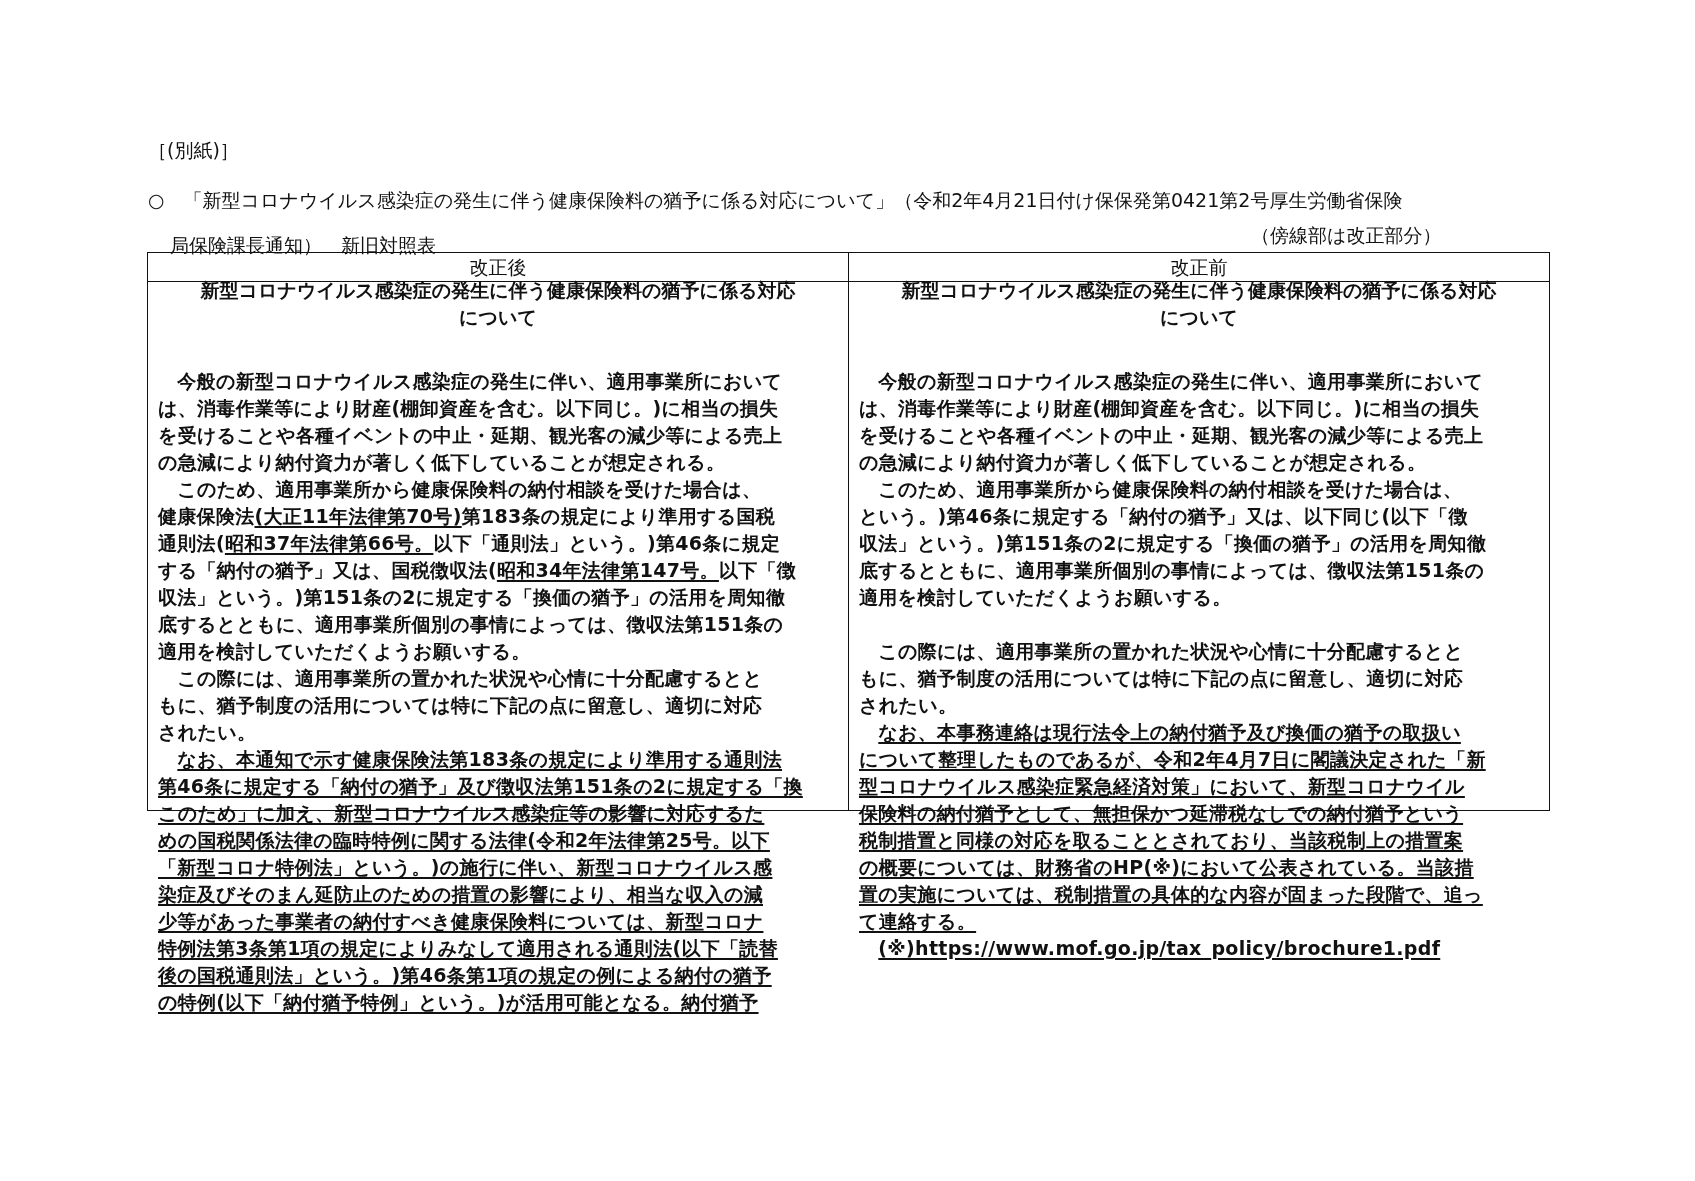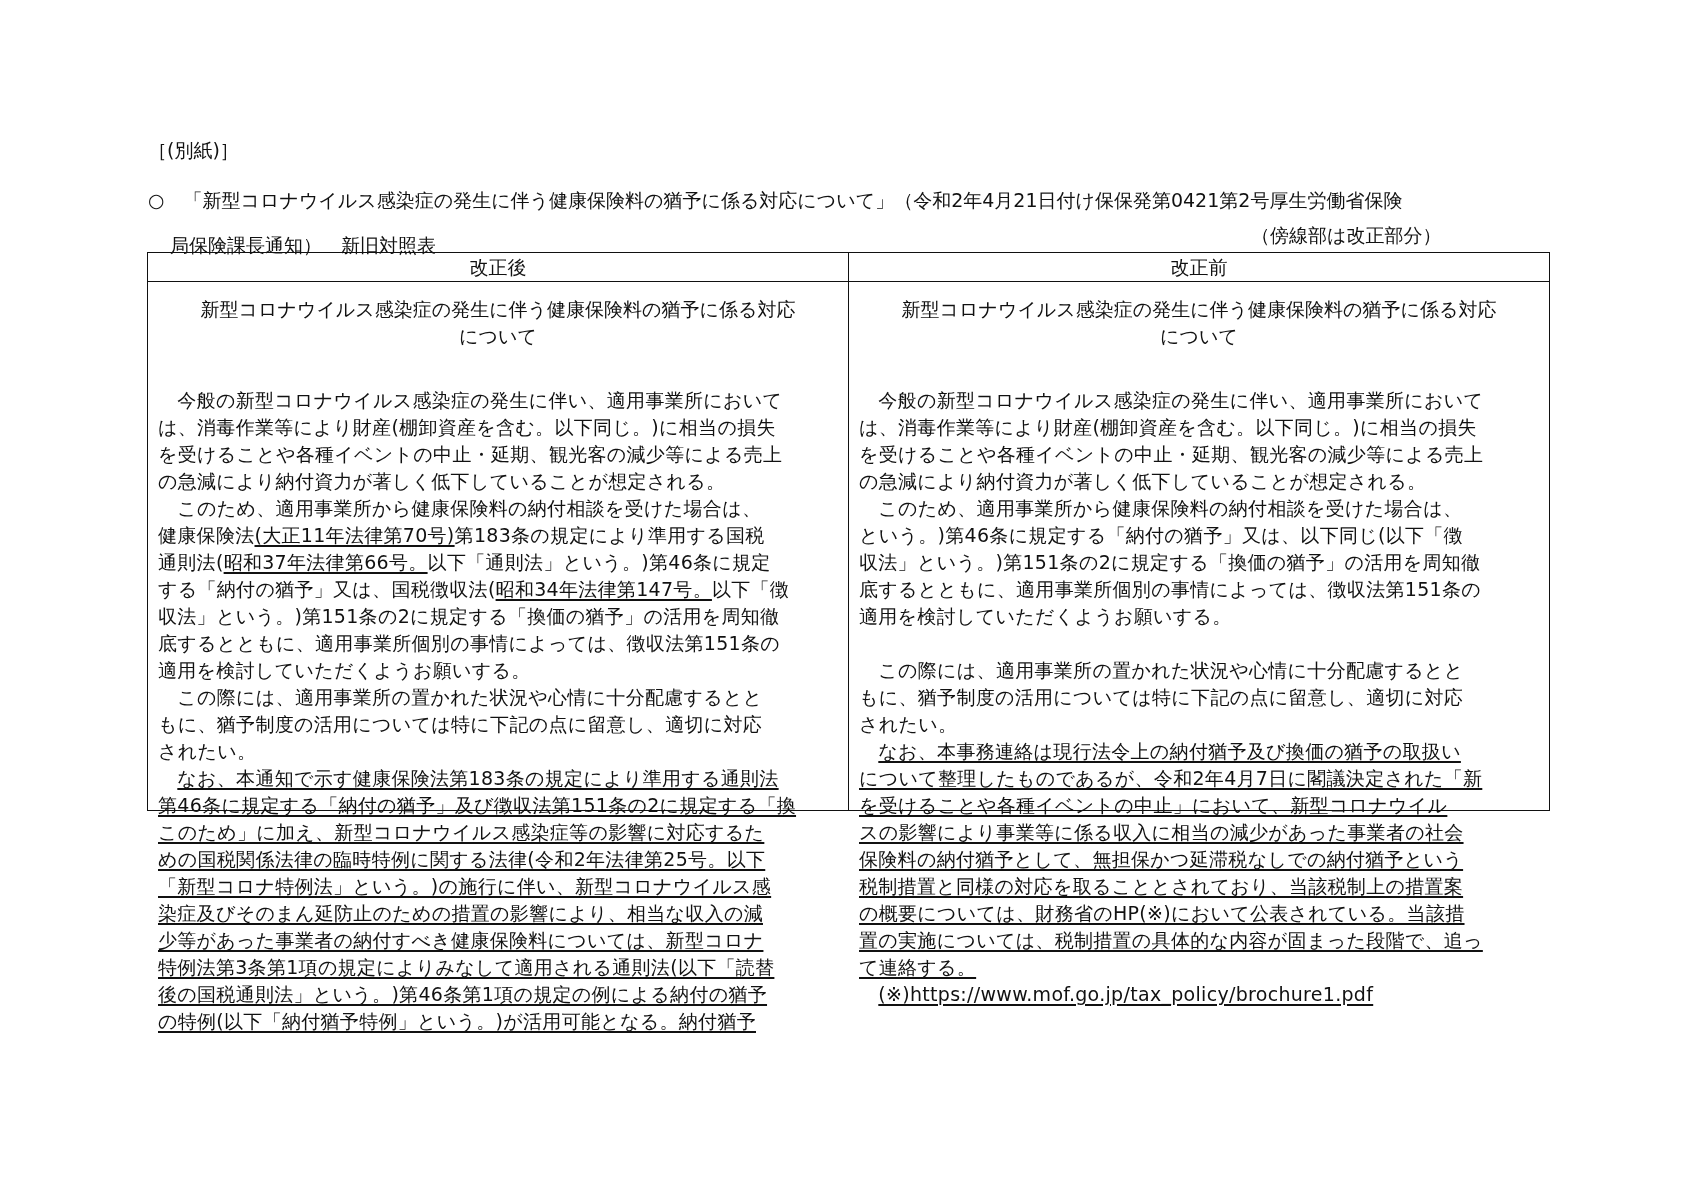--- a/index.html
+++ b/index.html
@@ -21,21 +21,21 @@
   }
   .hdr-row {
     position: absolute; left: 0; top: 0; right: 0; height: 29px;
     border-bottom: 1.5px solid #111; box-sizing: border-box;
   }
   .divider { position: absolute; left: 700px; top: 0; bottom: 0; width: 0; border-left: 1.5px solid #111; }
   .hcell { position: absolute; top: 0; height: 28px; text-align: center; font-size: 19px; line-height: 28px; }
   .hcell.left { left: 0; width: 700px; }
   .hcell.right { left: 701px; width: 700px; }
 
-  .col { position: absolute; top: 43px; width: 680px; }
+  .col { position: absolute; top: 24px; width: 680px; font-weight: bold; }
   .col.left { left: 10px; }
   .col.right { left: 711px; }
   .doc-title { text-align: center; font-size: 19px; line-height: 27px; margin-top: 0; }
   .lines { position: absolute; left: 0; width: 680px; }
   .ln { display: block; height: 27px; font-size: 19px; line-height: 27px; white-space: nowrap; overflow: visible; letter-spacing: 0.3px; }
   .u { text-decoration: underline; text-underline-offset: 3px; text-decoration-thickness: 1.5px; }
 </style>
 </head>
 <body>
 
@@ -94,22 +94,21 @@
         <span class="ln"><span>という。)第46条に規定する「納付の猶予」又は、以下同じ(以下「徴</span></span>
         <span class="ln"><span>収法」という。)第151条の2に規定する「換価の猶予」の活用を周知徹</span></span>
         <span class="ln"><span>底するとともに、適用事業所個別の事情によっては、徴収法第151条の</span></span>
         <span class="ln"><span>適用を検討していただくようお願いする。</span></span>
         <span class="ln"><span></span></span>
         <span class="ln"><span>　この際には、適用事業所の置かれた状況や心情に十分配慮するとと</span></span>
         <span class="ln"><span>もに、猶予制度の活用については特に下記の点に留意し、適切に対応</span></span>
         <span class="ln"><span>されたい。</span></span>
         <span class="ln"><span>　</span><span class="u">なお、本事務連絡は現行法令上の納付猶予及び換価の猶予の取扱い</span></span>
         <span class="ln"><span class="u">について整理したものであるが、令和2年4月7日に閣議決定された「新</span></span>
-        <span class="ln"><span class="u">を受けることや各種イベントの中止」において、新型コロナウイル</span></span>
-        <span class="ln"><span class="u">スの影響により事業等に係る収入に相当の減少があった事業者の社会</span></span>
+        <span class="ln"><span class="u">型コロナウイルス感染症緊急経済対策」において、新型コロナウイル</span></span>
         <span class="ln"><span class="u">保険料の納付猶予として、無担保かつ延滞税なしでの納付猶予という</span></span>
         <span class="ln"><span class="u">税制措置と同様の対応を取ることとされており、当該税制上の措置案</span></span>
         <span class="ln"><span class="u">の概要については、財務省のHP(※)において公表されている。当該措</span></span>
         <span class="ln"><span class="u">置の実施については、税制措置の具体的な内容が固まった段階で、追っ</span></span>
         <span class="ln"><span class="u">て連絡する。</span></span>
         <span class="ln"><span>　</span><span class="u">(※)https://www.mof.go.jp/tax_policy/brochure1.pdf</span></span>
       </div>
   </div>
 </div>
 

